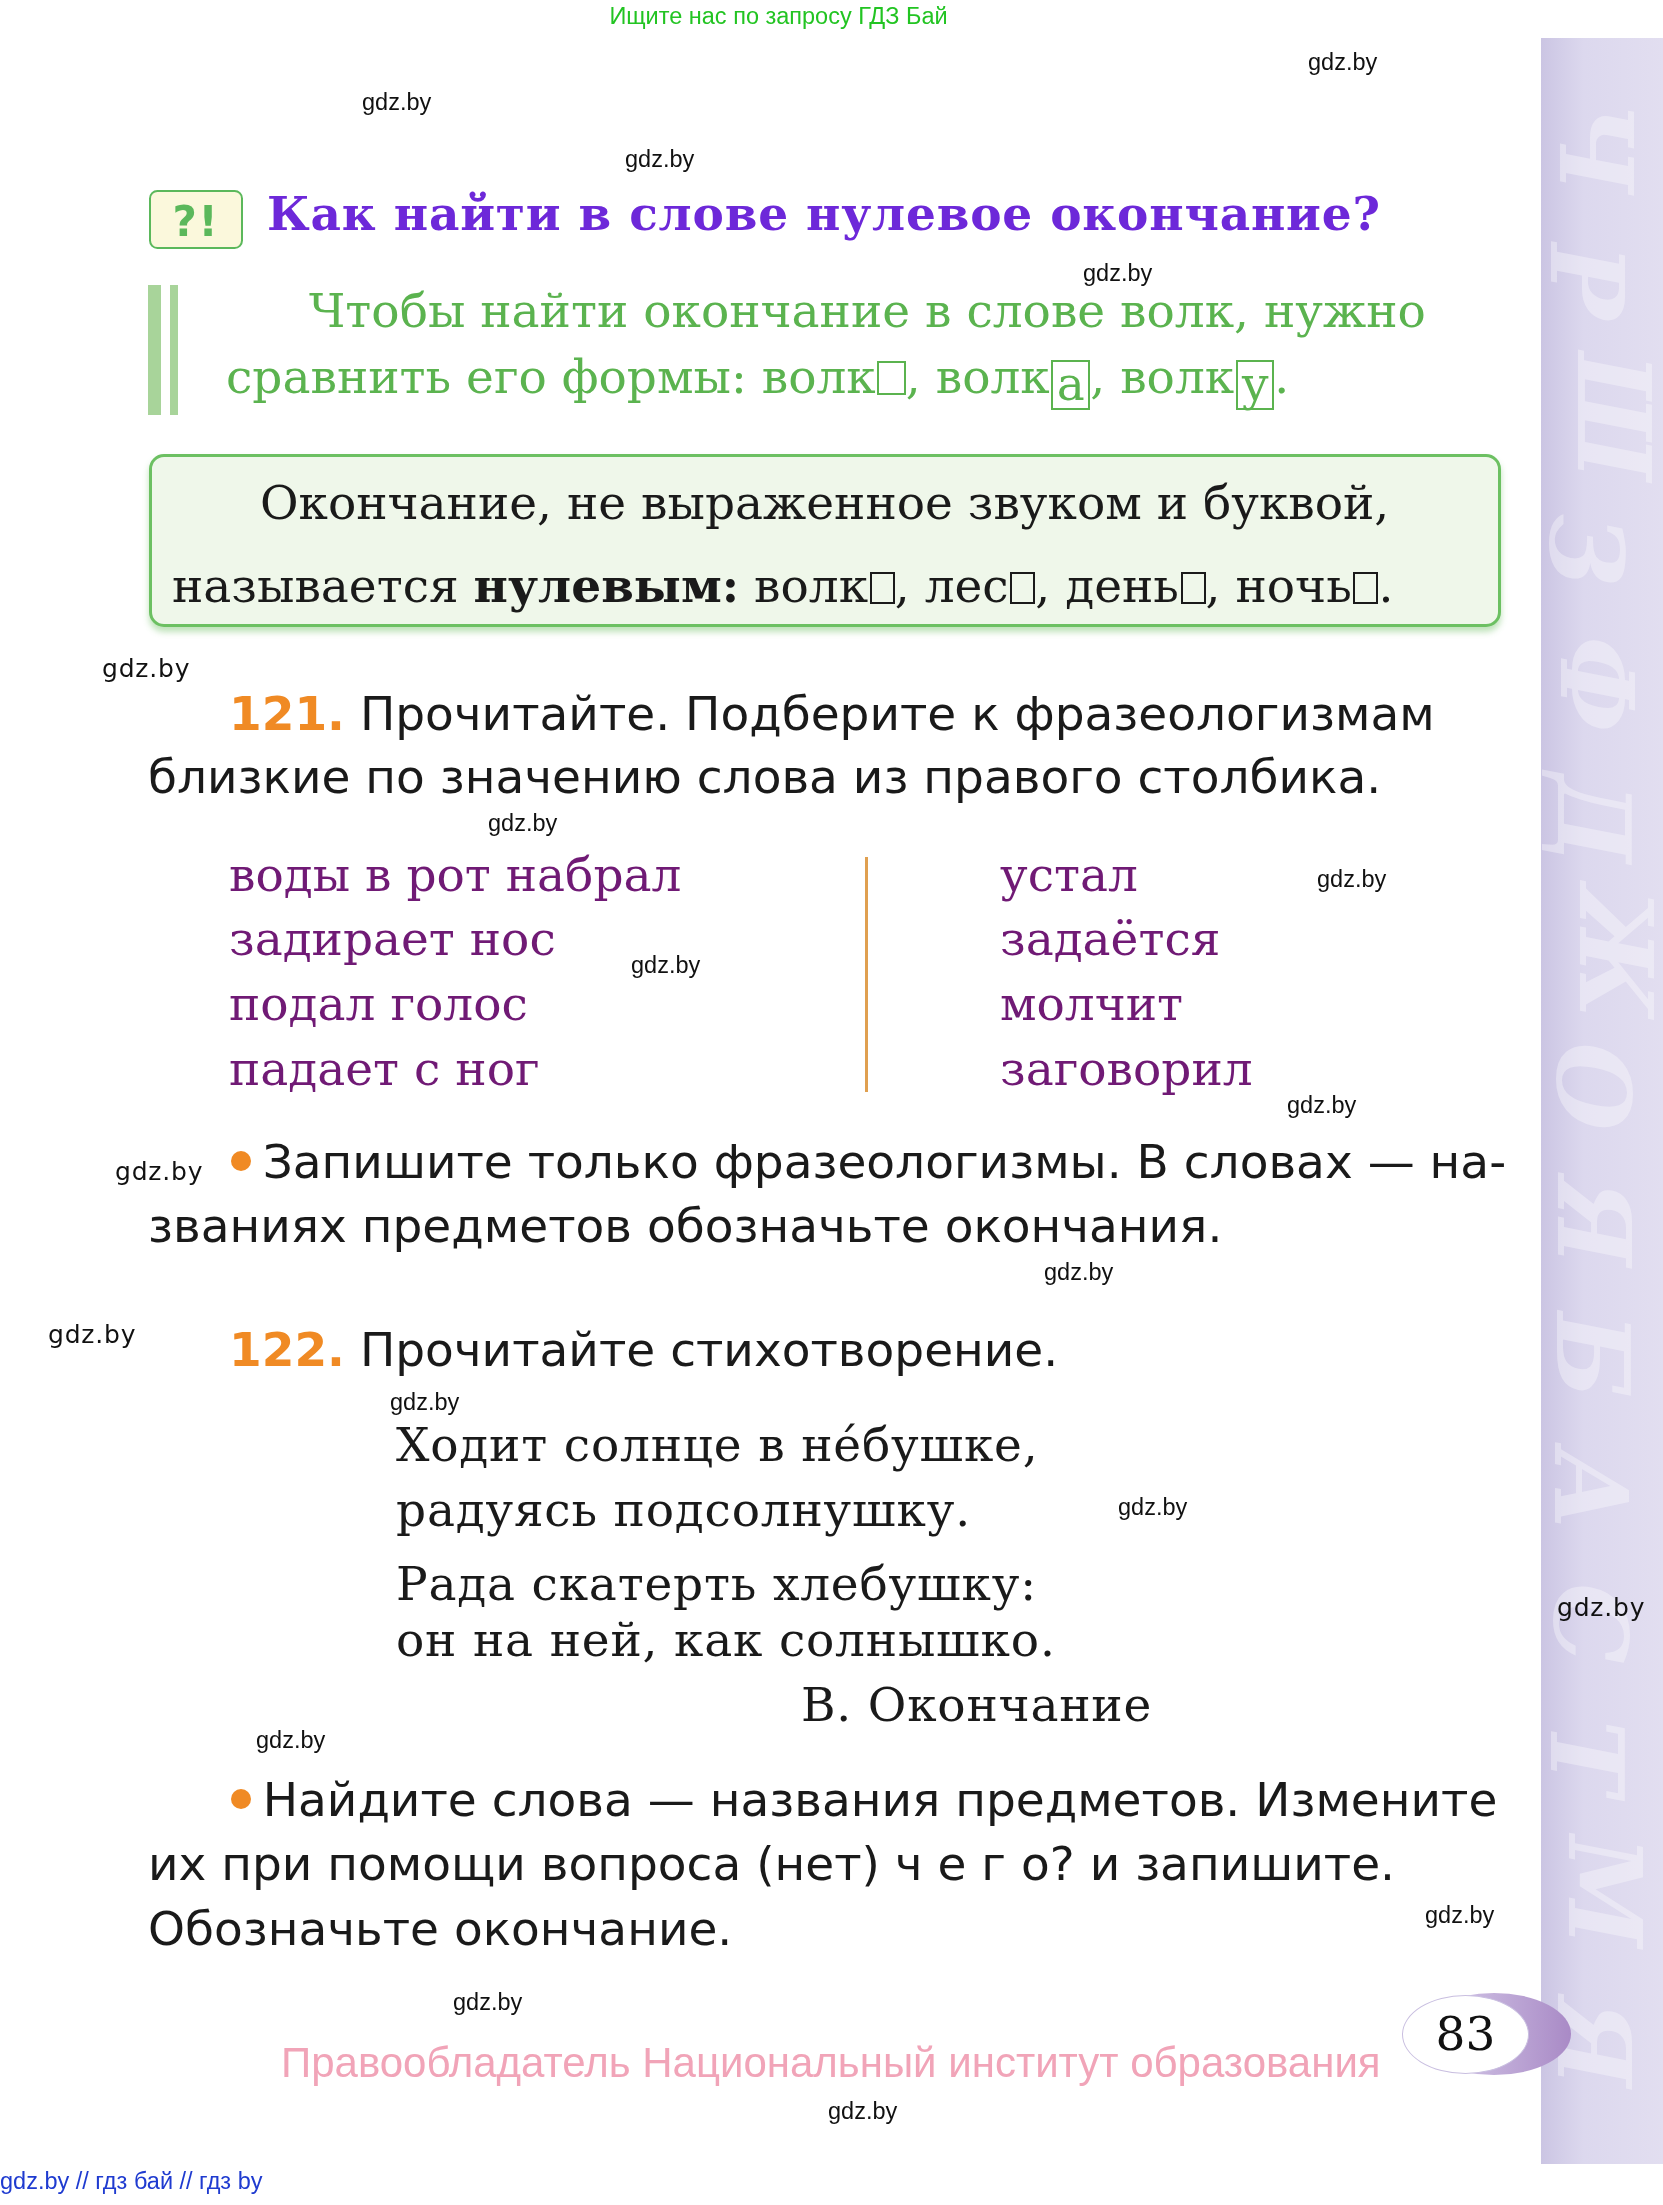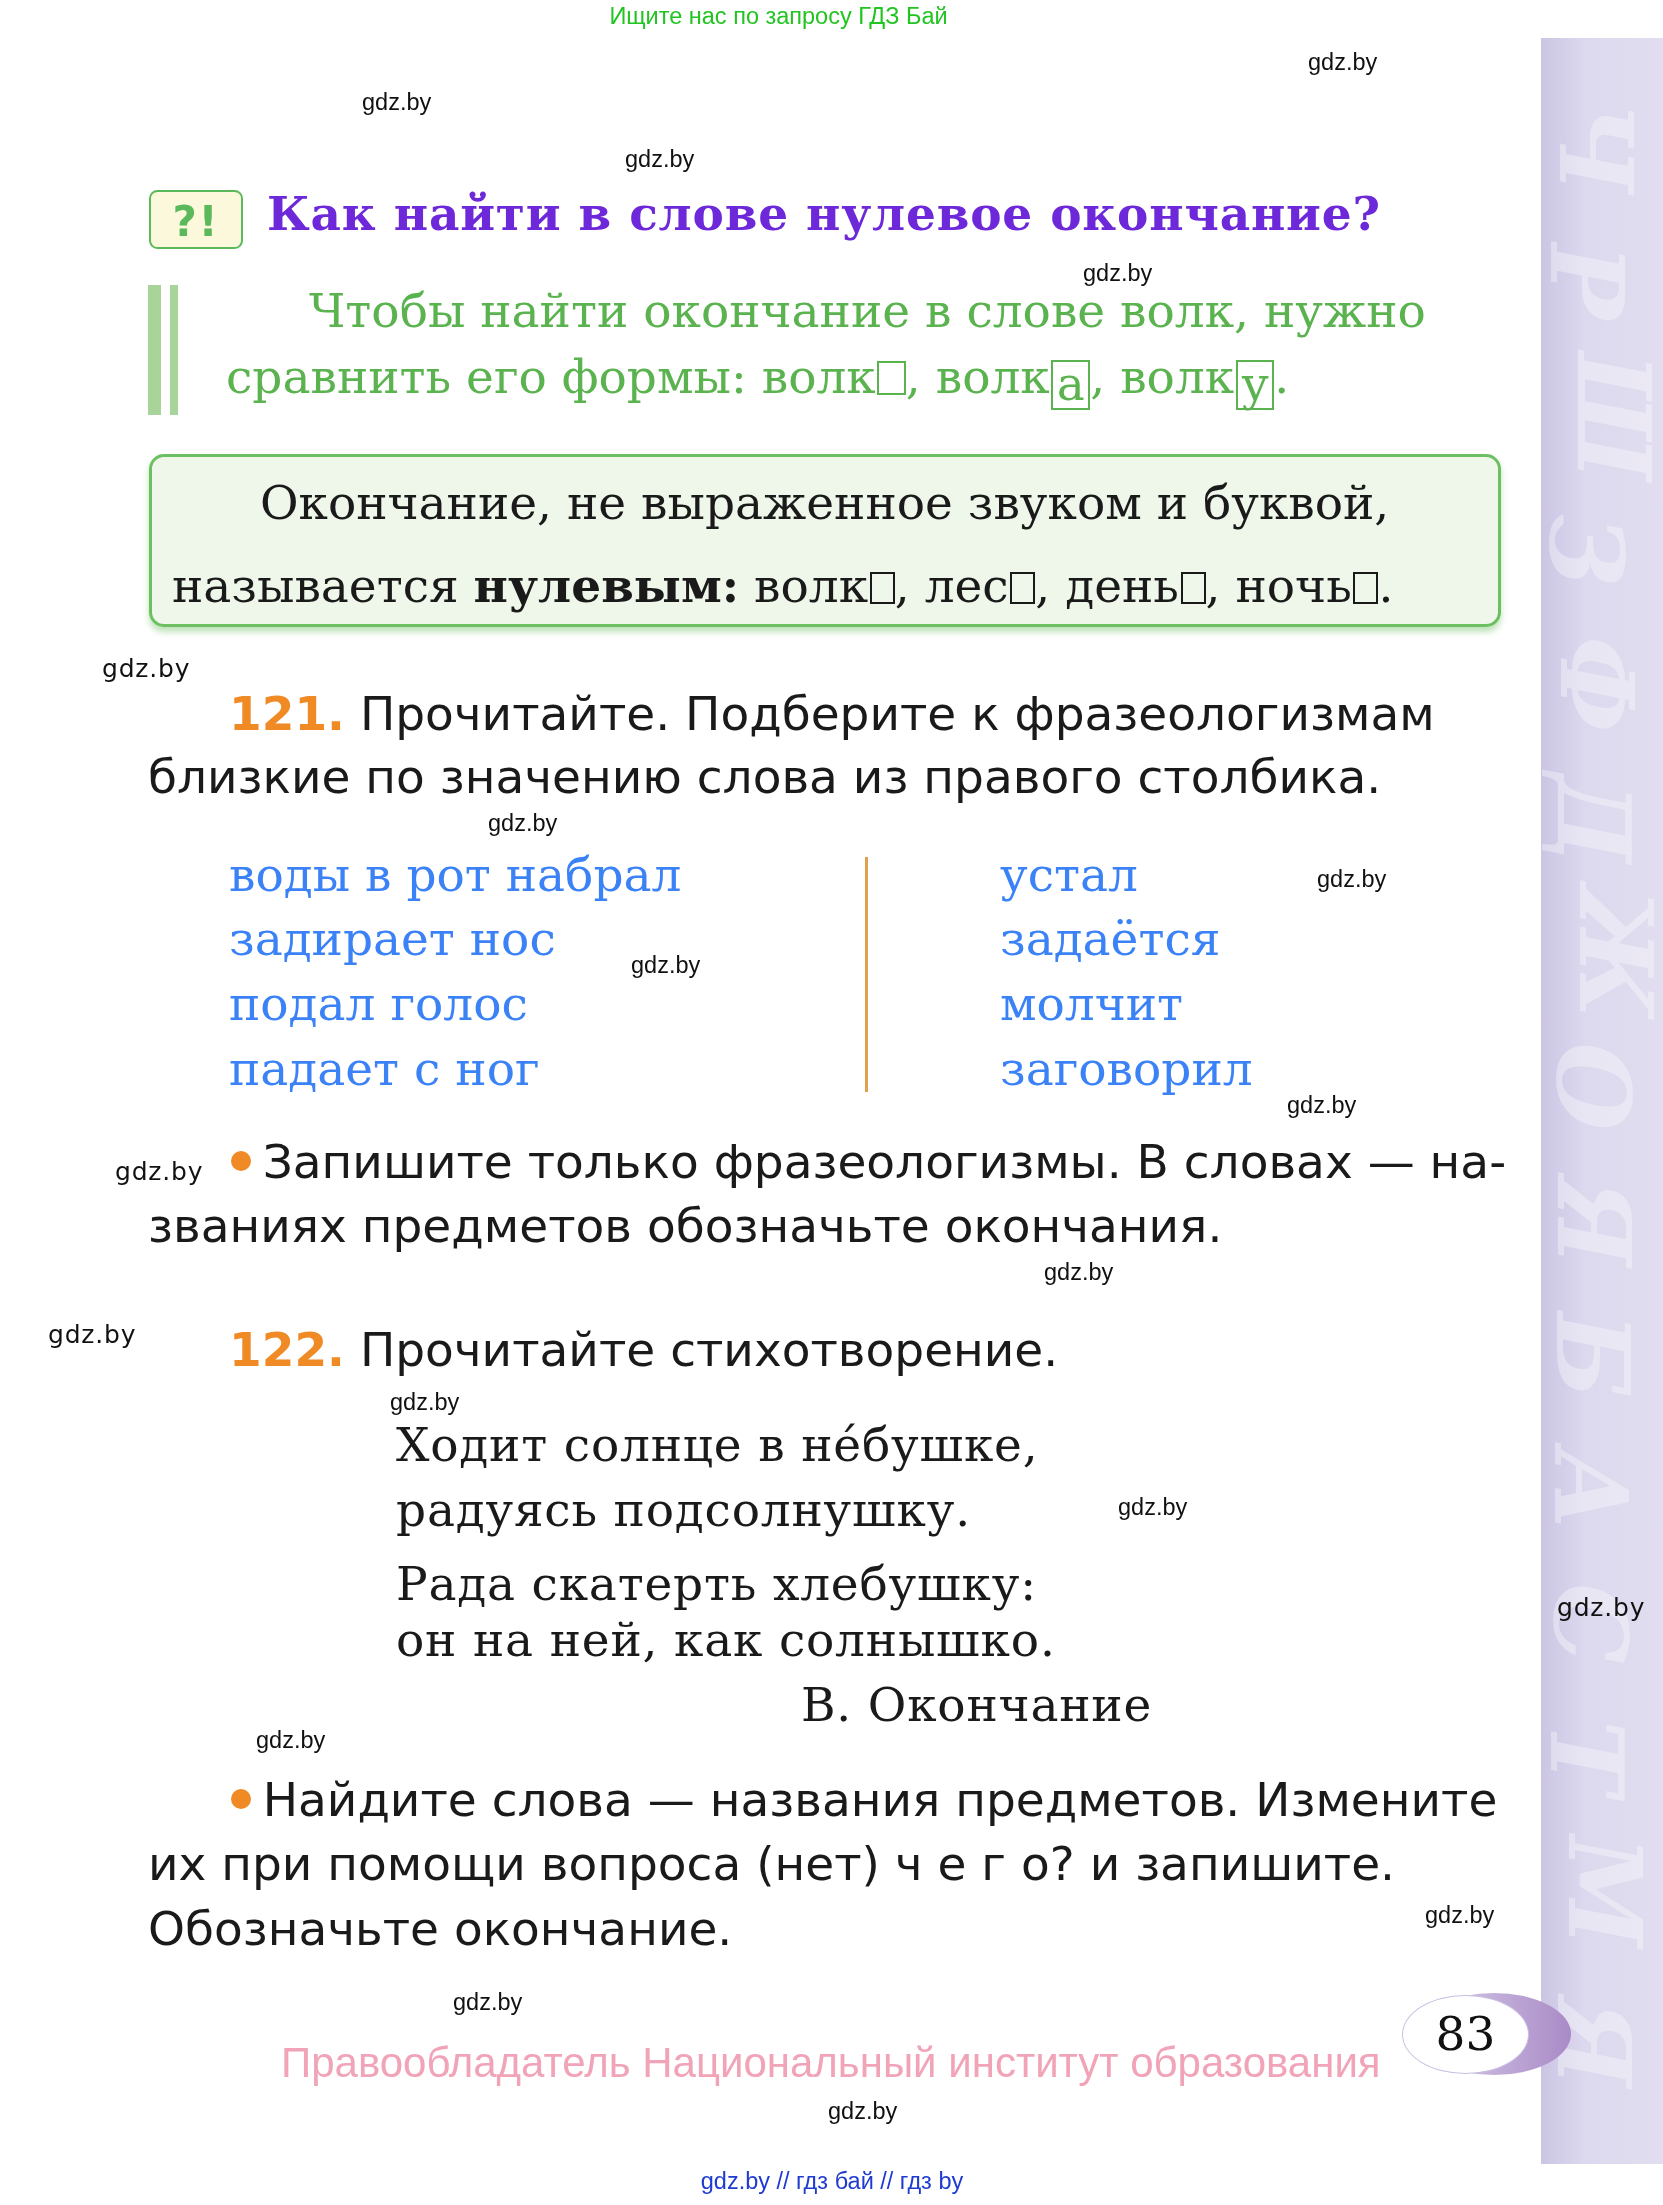--- a/index.html
+++ b/index.html
@@ -52,37 +52,37 @@
     border:3.4px solid #6cc062; border-radius:15px; background:#eff7ea;
     box-shadow:0 5px 6.7px rgba(110,190,100,0.45); box-sizing:border-box;
   }
   .def-line { font-family:"DejaVu Serif", serif; font-size:47px; color:#1a1a1a; }
   .def-line .box-empty { width:25px; height:32px; border-width:2.5px; }
 
   
   .exnum { color:#f08a24; font-family:"DejaVu Sans", sans-serif; font-weight:bold; }
   .task { font-family:"DejaVu Sans", sans-serif; font-size:47px; color:#1a1a1a; }
   .bullet { display:inline-block; width:20px; height:20px; border-radius:50%; background:#f08a24; vertical-align:6.7px; margin-right:11.7px; }
-  .col-item { font-family:"DejaVu Serif", serif; font-size:47px; color:#3b82f6; }
+  .col-item { font-family:"DejaVu Serif", serif; font-size:47px; color:#701a75; }
   #divider { position:absolute; left:865px; top:857px; width:2.5px; height:235px; background:#e0a050; }
 
   .poem { font-family:"DejaVu Serif", serif; font-size:47px; color:#1a1a1a; letter-spacing:0.8px; }
 
   
   #pagebadge-shadow {
     position:absolute; left:1417px; top:1993px; width:154px; height:82px; border-radius:50%;
     background:linear-gradient(90deg,#dcd4ee,#a98ac6);
   }
   #pagebadge {
     position:absolute; left:1402px; top:1995px; width:127px; height:79px; border-radius:50%;
     background:#ffffff; border:1.7px solid #c9bfe0; box-sizing:border-box;
     text-align:center; font-family:"DejaVu Serif", serif; font-size:47px; line-height:75px; color:#111;
   }
   #copyright { left:281px; top:2039px; font-family:"Liberation Sans", sans-serif; font-size:42px; color:#f1a4b8; }
-  #footer-links { left:0; width:1664px; top:2168px; text-align:center; font-family:"Liberation Sans", sans-serif; font-size:23.5px; color:#1f3bd0; }
+  #footer-links { left:0; width:1664px; top:2168px; font-family:"Liberation Sans", sans-serif; font-size:23.5px; color:#1f3bd0; }
 </style>
 </head>
 <body>
 
 <div id="top-banner" class="abs">Ищите нас по запросу ГДЗ Бай</div>
 
 <div id="sidebar">
   <span class="glyph" style="top:50px;">Ч</span>
   <span class="glyph" style="top:184px;">Р</span>
   <span class="glyph" style="top:319px;">Ш</span>

